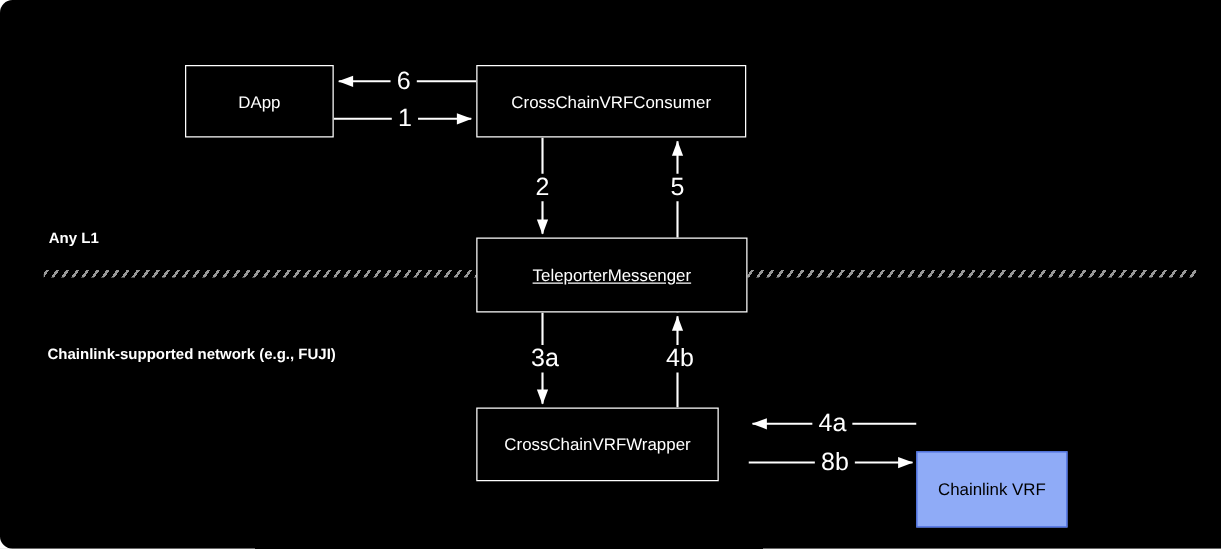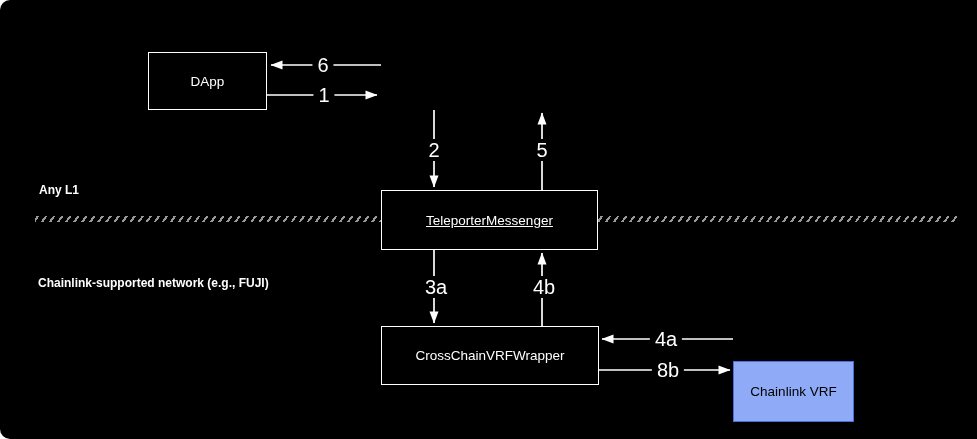--- a/index.html
+++ b/index.html
@@ -47,21 +47,21 @@
     display: flex;
     align-items: center;
     justify-content: center;
     font-size: 13.5px;
     text-align: center;
     z-index: 3;
   }
   .node.dapp       { left: 148px; top: 52px;  width: 119px; height: 58px; }
   .node.consumer   { left: 381px; top: 52px;  width: 216px; height: 58px; }
   .node.teleporter { left: 381px; top: 190px; width: 217px; height: 60px; text-decoration: underline; }
-  .node.wrapper    { left: 381px; top: 326px; width: 218px; height: 59px; }
+  .node.wrapper    { left: 381px; top: 326px; width: 194px; height: 59px; }
   .node.chainlink  {
     left: 733px; top: 325px; width: 121px; height: 61px;
     background: #8fabf7;
     border: 1px solid #4a6de0;
     color: #000000;
     margin-top: 36px;
   }
   .edge-label {
     position: absolute;
     transform: translate(-50%, -50%);
@@ -113,20 +113,23 @@
 
     <line x1="733" y1="339" x2="602" y2="339" stroke="#ffffff" stroke-width="1.7" marker-end="url(#arrow)"></line>
 
     <line x1="599" y1="370" x2="730" y2="370" stroke="#ffffff" stroke-width="1.7" marker-end="url(#arrow)"></line>
   </svg>
 
   <div class="node dapp">
     <span>DApp</span>
   </div>
 
+  <div class="node consumer">
+    <span>CrossChainVRFConsumer</span>
+  </div>
 
   <div class="node teleporter">
     <span>TeleporterMessenger</span>
   </div>
 
   <div class="node wrapper">
     <span>CrossChainVRFWrapper</span>
   </div>
 
   <div class="node chainlink">

